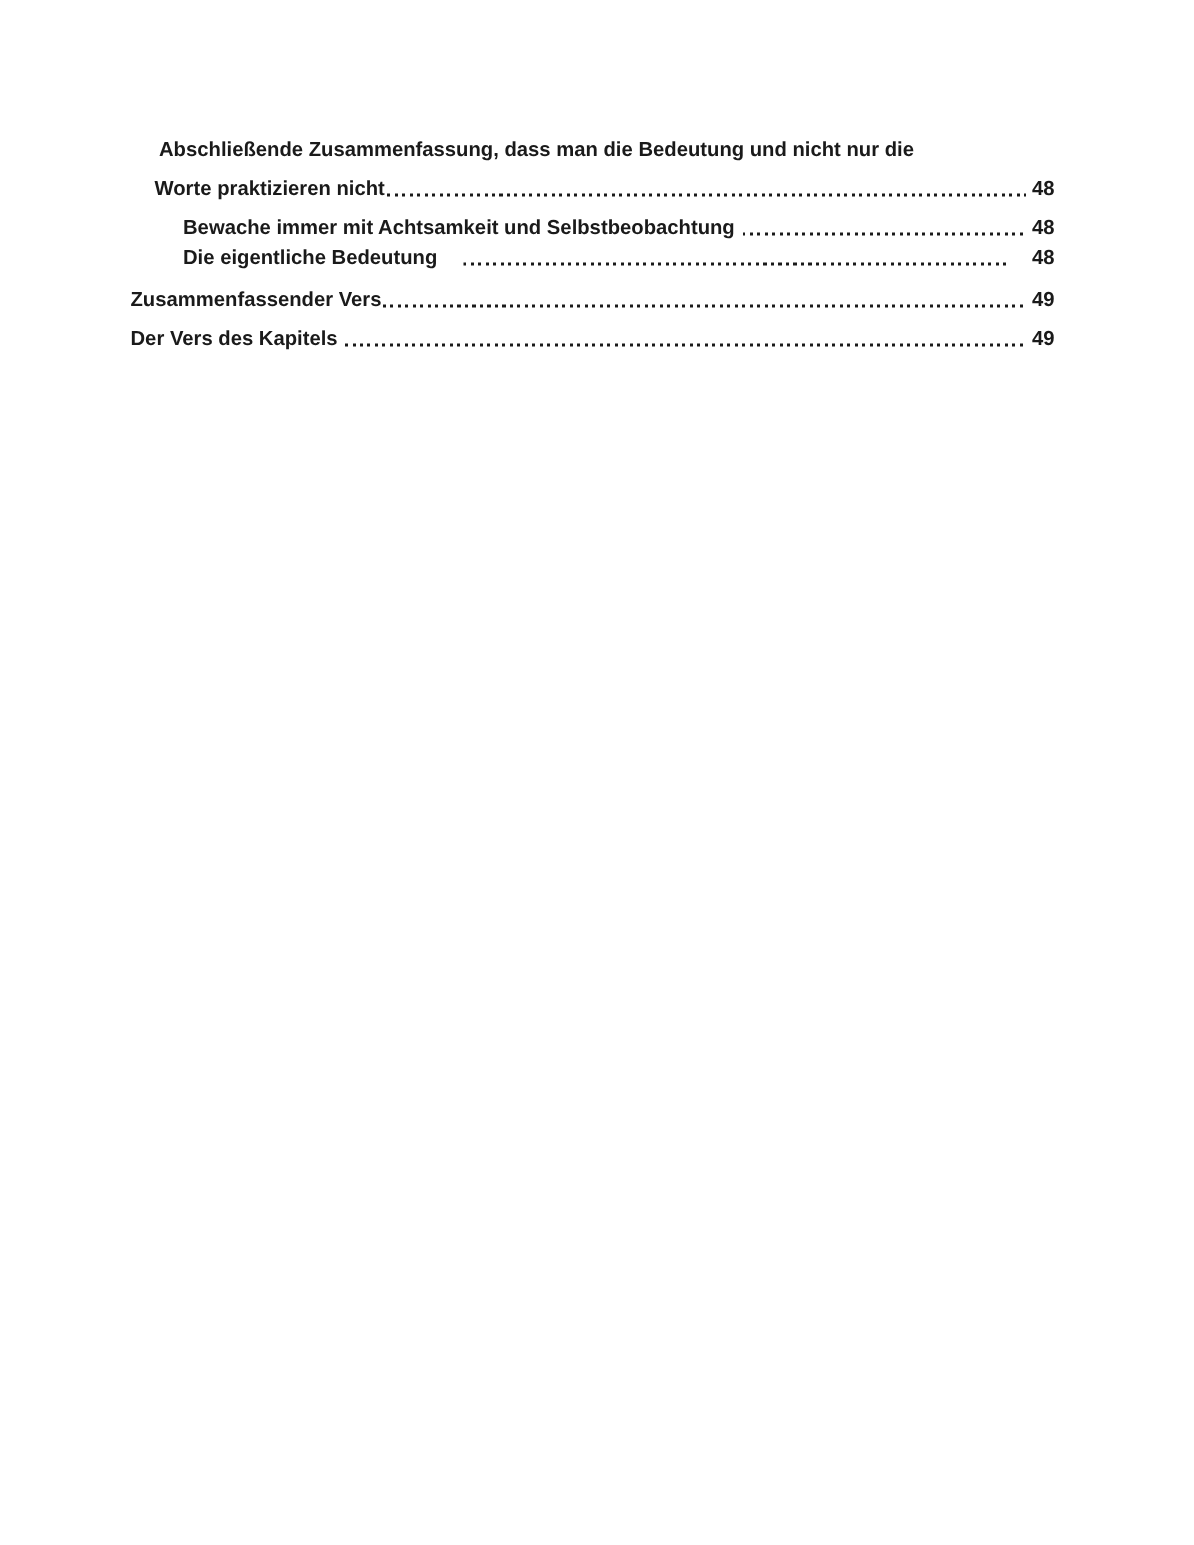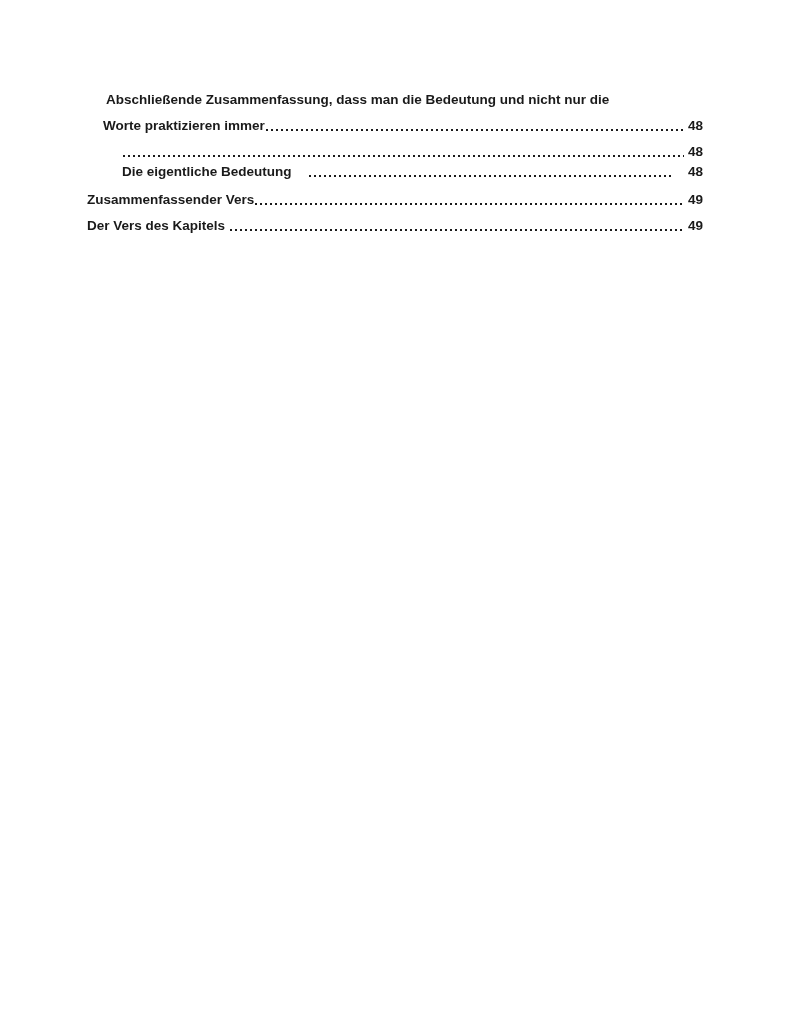--- a/index.html
+++ b/index.html
@@ -71,26 +71,27 @@
 </head>
 <body>
 
 <div class="page">
   <div class="toc">
 
     <div class="toc-row indent-l2a">
       <span class="label">Abschließende Zusammenfassung, dass man die Bedeutung und nicht nur die</span>
     </div>
     <div class="toc-row indent-l2b gap-10">
-      <span class="label">Worte praktizieren immer</span>
+      <span class="label">Worte praktizieren nicht</span>
       <span class="dots"></span>
       <span class="page-num">48</span>
     </div>
 
     <div class="toc-row indent-l3 gap-10">
+      <span class="label">Bewache immer mit Achtsamkeit und Selbstbeobachtung </span>
       <span class="dots"></span>
       <span class="page-num">48</span>
     </div>
 
     <div class="toc-row indent-l3 gap-4">
       <span class="label">Die eigentliche Bedeutung </span>
       <span class="dots"></span>
       <span class="page-num">48</span>
     </div>
 

